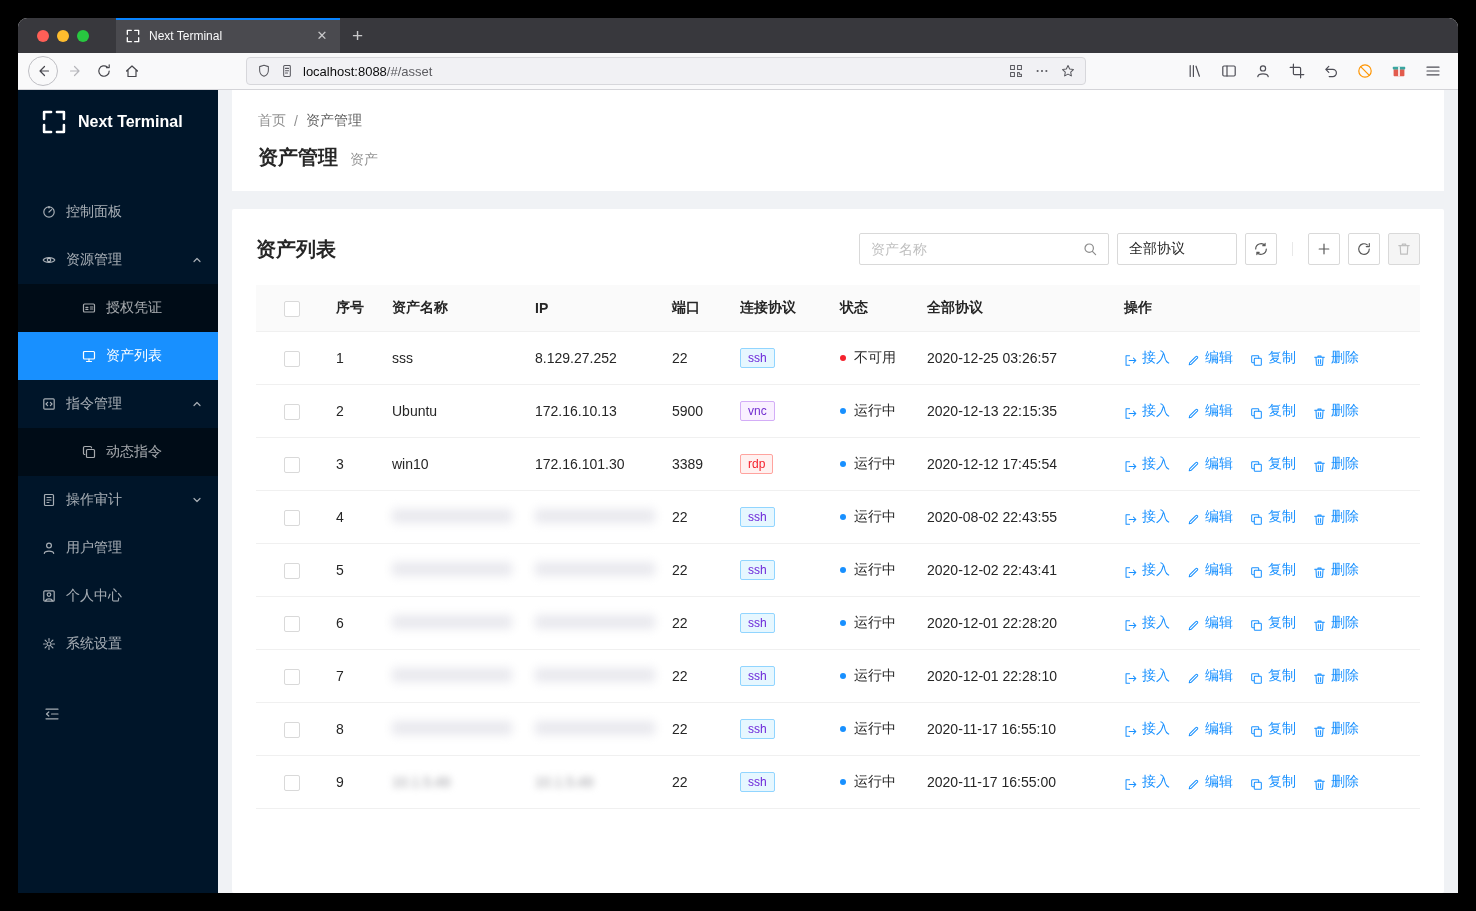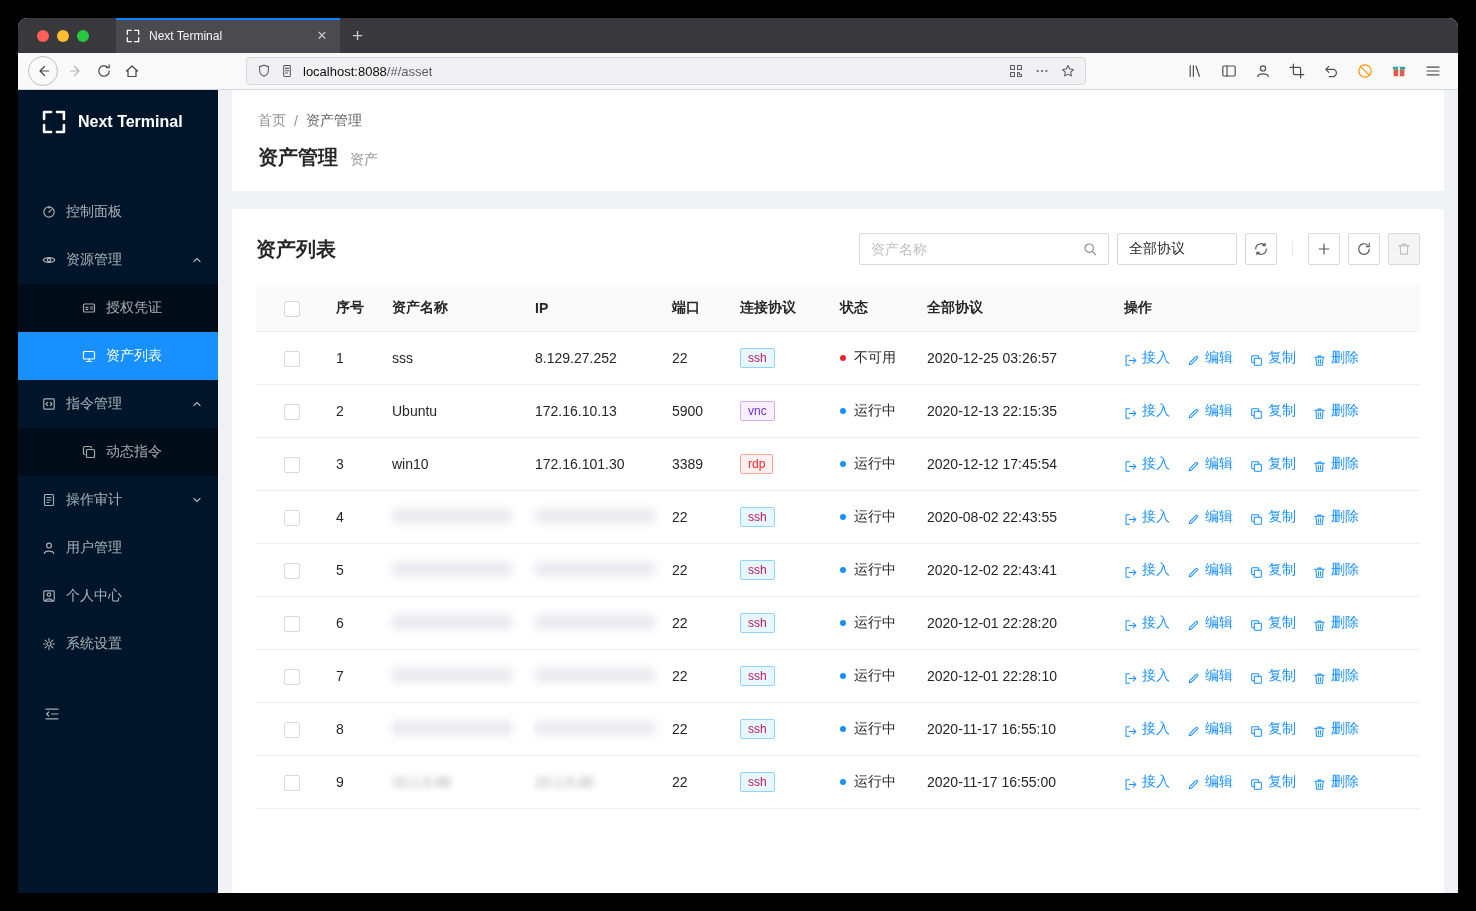--- a/index.html
+++ b/index.html
@@ -87,21 +87,21 @@
   .btn32.disabled { background:#f5f5f5; color:#bfbfbf; cursor:not-allowed; }
   .v-divider { width:1px; height:14px; background:#e8e8e8; margin:0 7px; }
 
   table.asset-table { width:100%; border-collapse:collapse; table-layout:fixed; font-size:14px; }
   .asset-table th { background:#fafafa; padding:14px 8px; text-align:left; font-weight:700; color:#262626;
     border-bottom:1px solid #f0f0f0; white-space:nowrap; }
   .asset-table td { padding:16px 8px; border-bottom:1px solid #f0f0f0; color:#262626; white-space:nowrap; overflow:hidden; }
   .c-check { text-align:center !important; }
   .checkbox { display:inline-block; width:16px; height:16px; border:1px solid #d9d9d9; border-radius:2px; background:#fff; vertical-align:middle; cursor:pointer; }
   .tag { display:inline-block; font-size:12px; line-height:18px; padding:0 7px; border-radius:2px; border:1px solid; }
-  .tag-ssh { color:#be185d; background:#e6f7ff; border-color:#91d5ff; }
+  .tag-ssh { color:#6d28d9; background:#e6f7ff; border-color:#91d5ff; }
   .tag-vnc { color:#722ed1; background:#f9f0ff; border-color:#d3adf7; }
   .tag-rdp { color:#f5222d; background:#fff1f0; border-color:#ffa39e;text-align:center; }
   .dot { display:inline-block; width:6px; height:6px; border-radius:50%; margin-right:8px; vertical-align:middle; }
   .dot.red { background:#f5222d; } .dot.blue { background:#1890ff; }
   .actions { display:flex; align-items:center; gap:17px; color:#1890ff; }
   .act { display:flex; align-items:flex-end; gap:5px; cursor:pointer; white-space:nowrap; }
   .act svg { width:13px; height:13px; stroke-width:1.1; }
   .blurtext { filter:blur(3.5px); color:#9a9aa0; }
   .blurblob { display:inline-block; width:120px; height:14px; background:#e9e9ee; border-radius:2px; filter:blur(5px); }
 </style>

